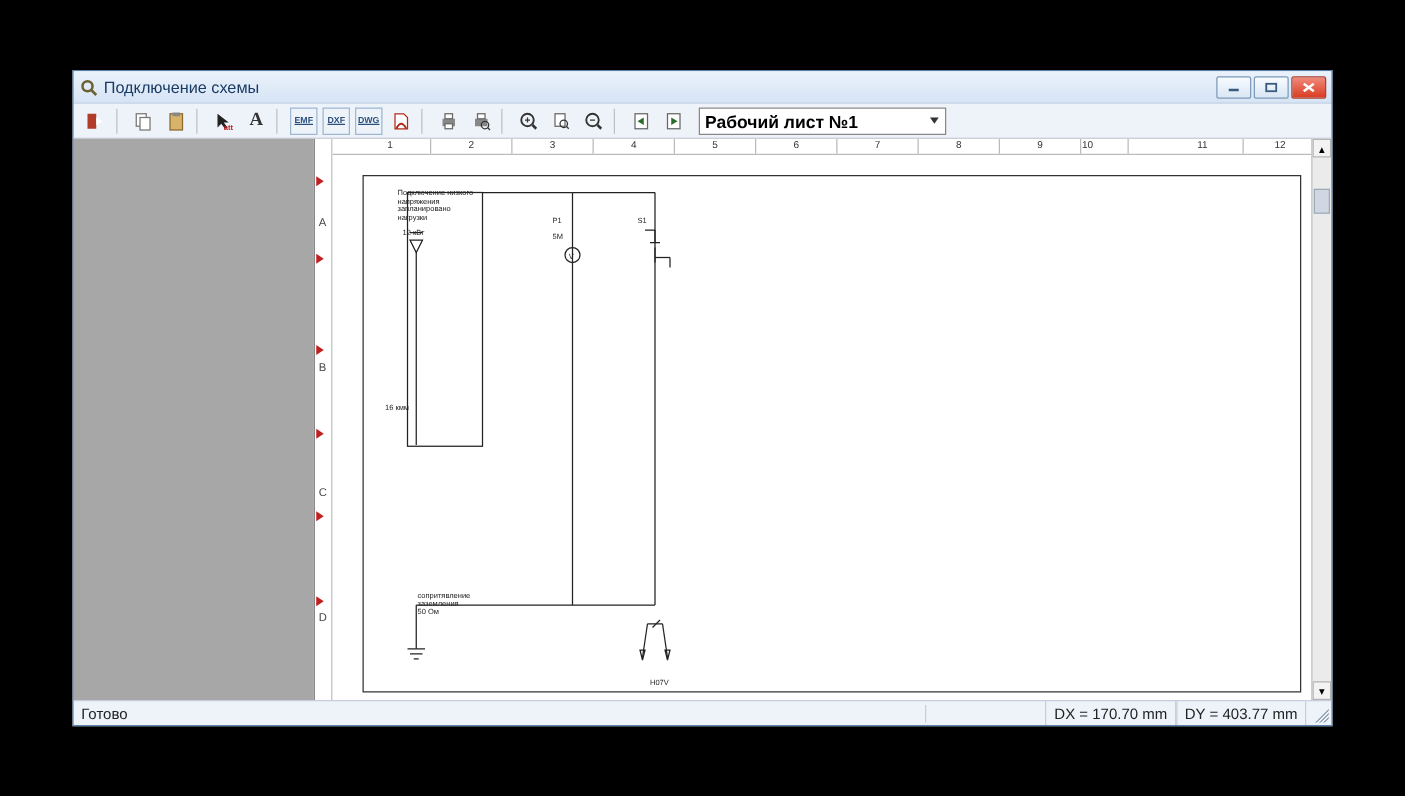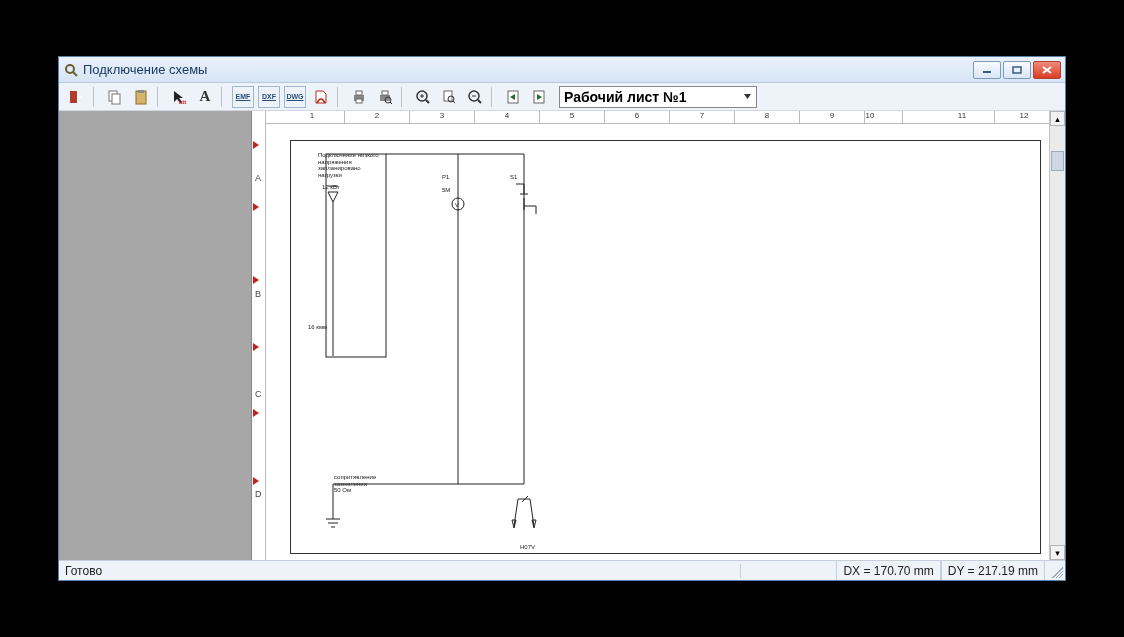--- a/index.html
+++ b/index.html
@@ -432,16 +432,16 @@
         <div class="vscroll-thumb" style="top:40px;height:20px"></div>
         <div class="vscroll-btn" style="bottom:0">▾</div>
       </div>
     </div>
   </div>
 
   <div class="statusbar">
     <div class="status-left">Готово</div>
     <div class="status-mid"></div>
     <div class="status-cell">DX = 170.70 mm</div>
-    <div class="status-cell">DY = 217.19 mm</div>
+    <div class="status-cell">DY = 403.77 mm</div>
     <div class="grip"></div>
   </div>
 </div>
 
 </body></html>

